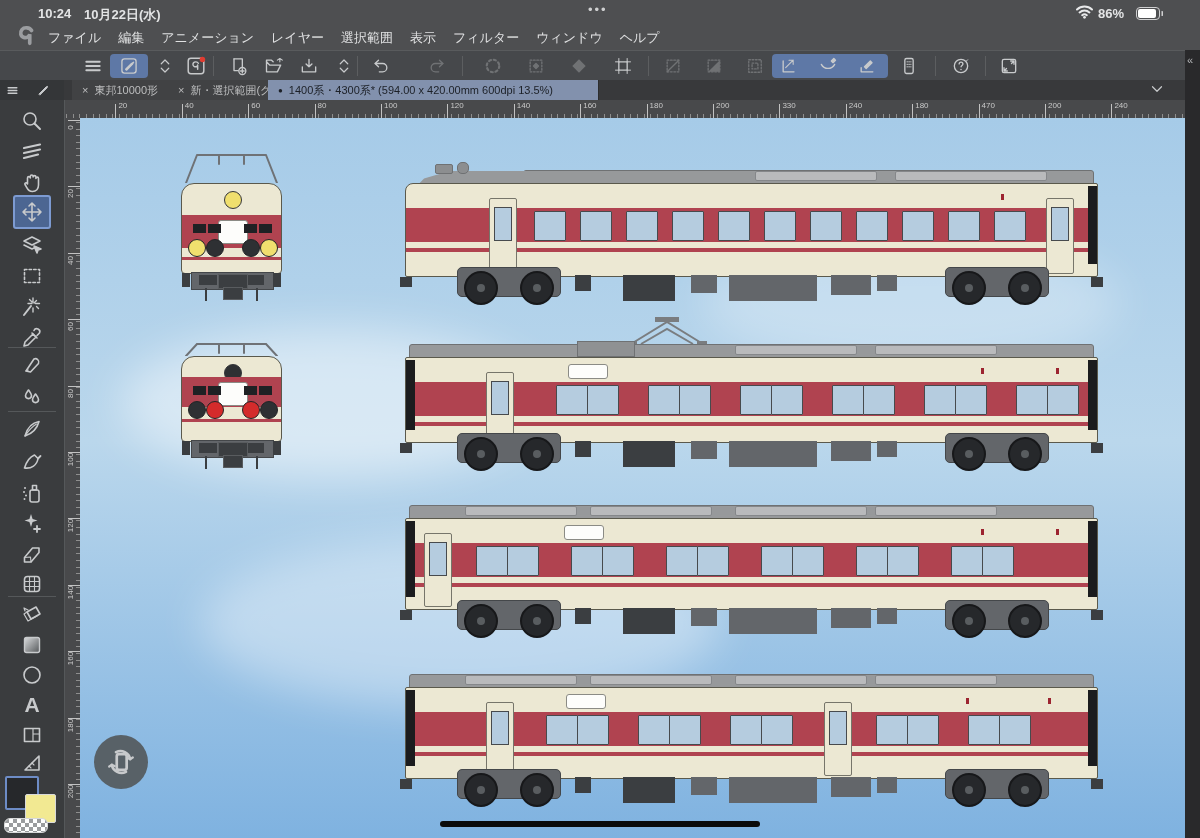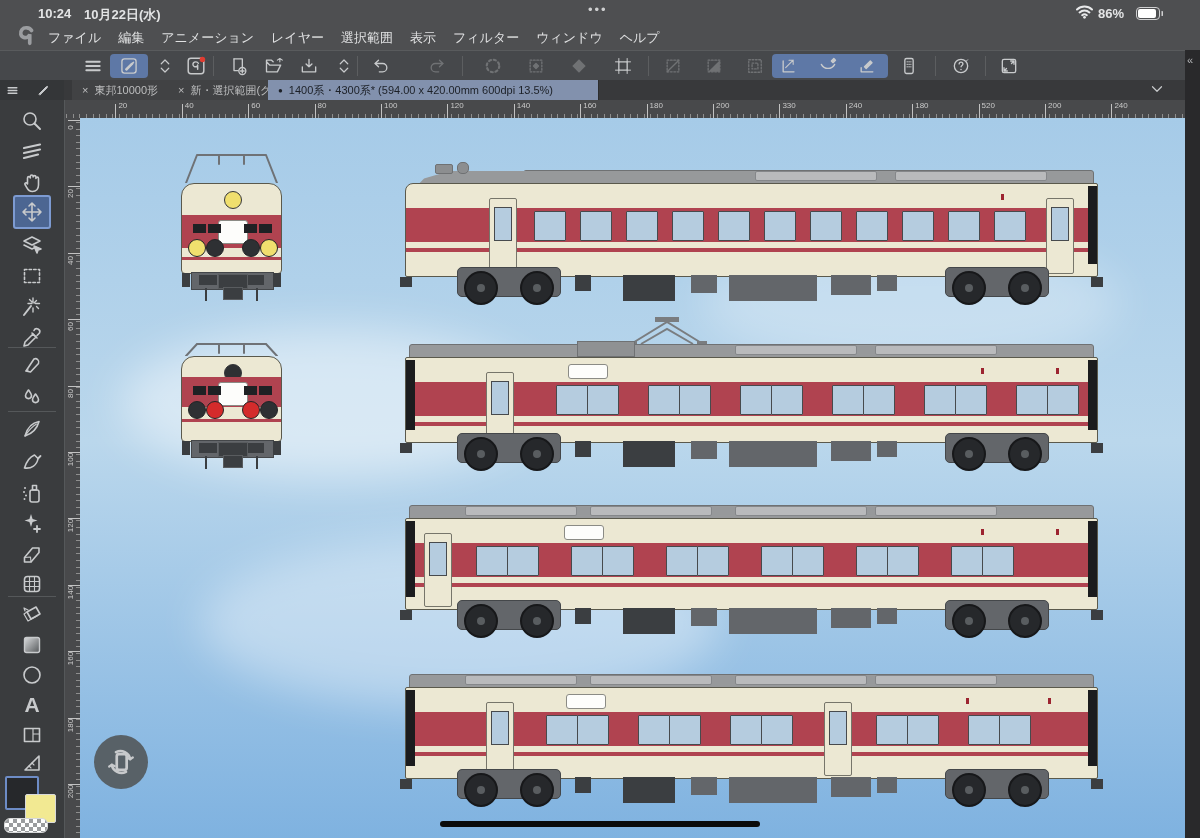--- a/index.html
+++ b/index.html
@@ -287,21 +287,21 @@
       <span class="abs hlabel" style="position: absolute; left: 585.6px;">180</span>
       <span class="abs htick" style="position: absolute; left: 649px;"></span>
       <span class="abs hlabel" style="position: absolute; left: 652px;">200</span>
       <span class="abs htick" style="position: absolute; left: 715.4px;"></span>
       <span class="abs hlabel" style="position: absolute; left: 718.4px;">330</span>
       <span class="abs htick" style="position: absolute; left: 781.8px;"></span>
       <span class="abs hlabel" style="position: absolute; left: 784.8px;">240</span>
       <span class="abs htick" style="position: absolute; left: 848.2px;"></span>
       <span class="abs hlabel" style="position: absolute; left: 851.2px;">180</span>
       <span class="abs htick" style="position: absolute; left: 914.6px;"></span>
-      <span class="abs hlabel" style="position: absolute; left: 917.6px;">520</span>
+      <span class="abs hlabel" style="position: absolute; left: 917.6px;">470</span>
       <span class="abs htick" style="position: absolute; left: 981px;"></span>
       <span class="abs hlabel" style="position: absolute; left: 984px;">200</span>
       <span class="abs htick" style="position: absolute; left: 1047.4px;"></span>
       <span class="abs hlabel" style="position: absolute; left: 1050.4px;">240</span>
     </div>
   <div id="vruler">
       <span class="abs vtick" style="position: absolute; top: 2px;"></span>
       <span class="abs vlabel" style="position: absolute; top: 5px;">0</span>
       <span class="abs vtick" style="position: absolute; top: 68.4px;"></span>
       <span class="abs vlabel" style="position: absolute; top: 71.4px;">20</span>

